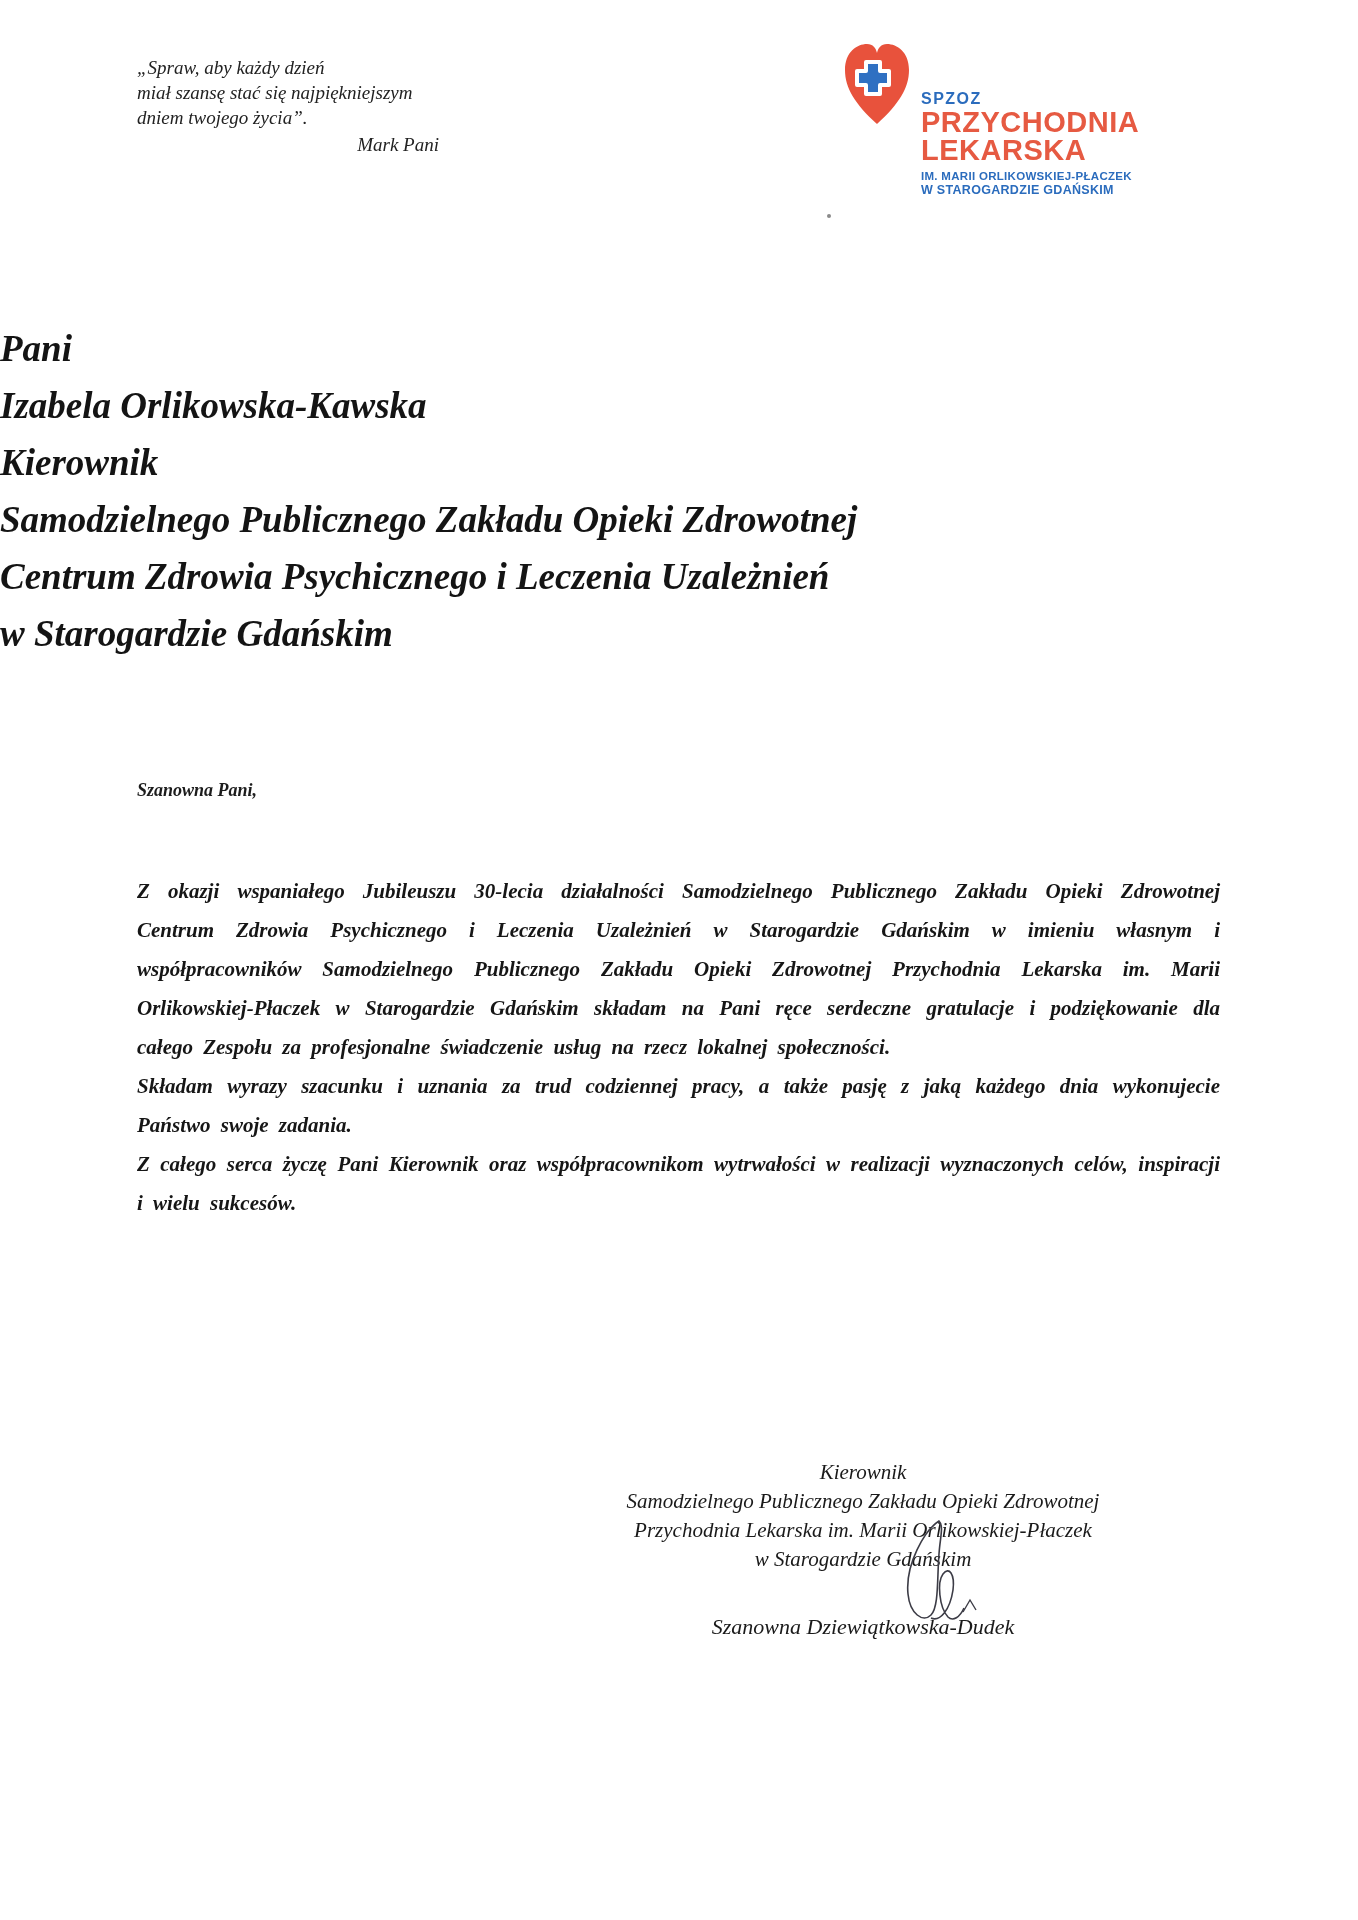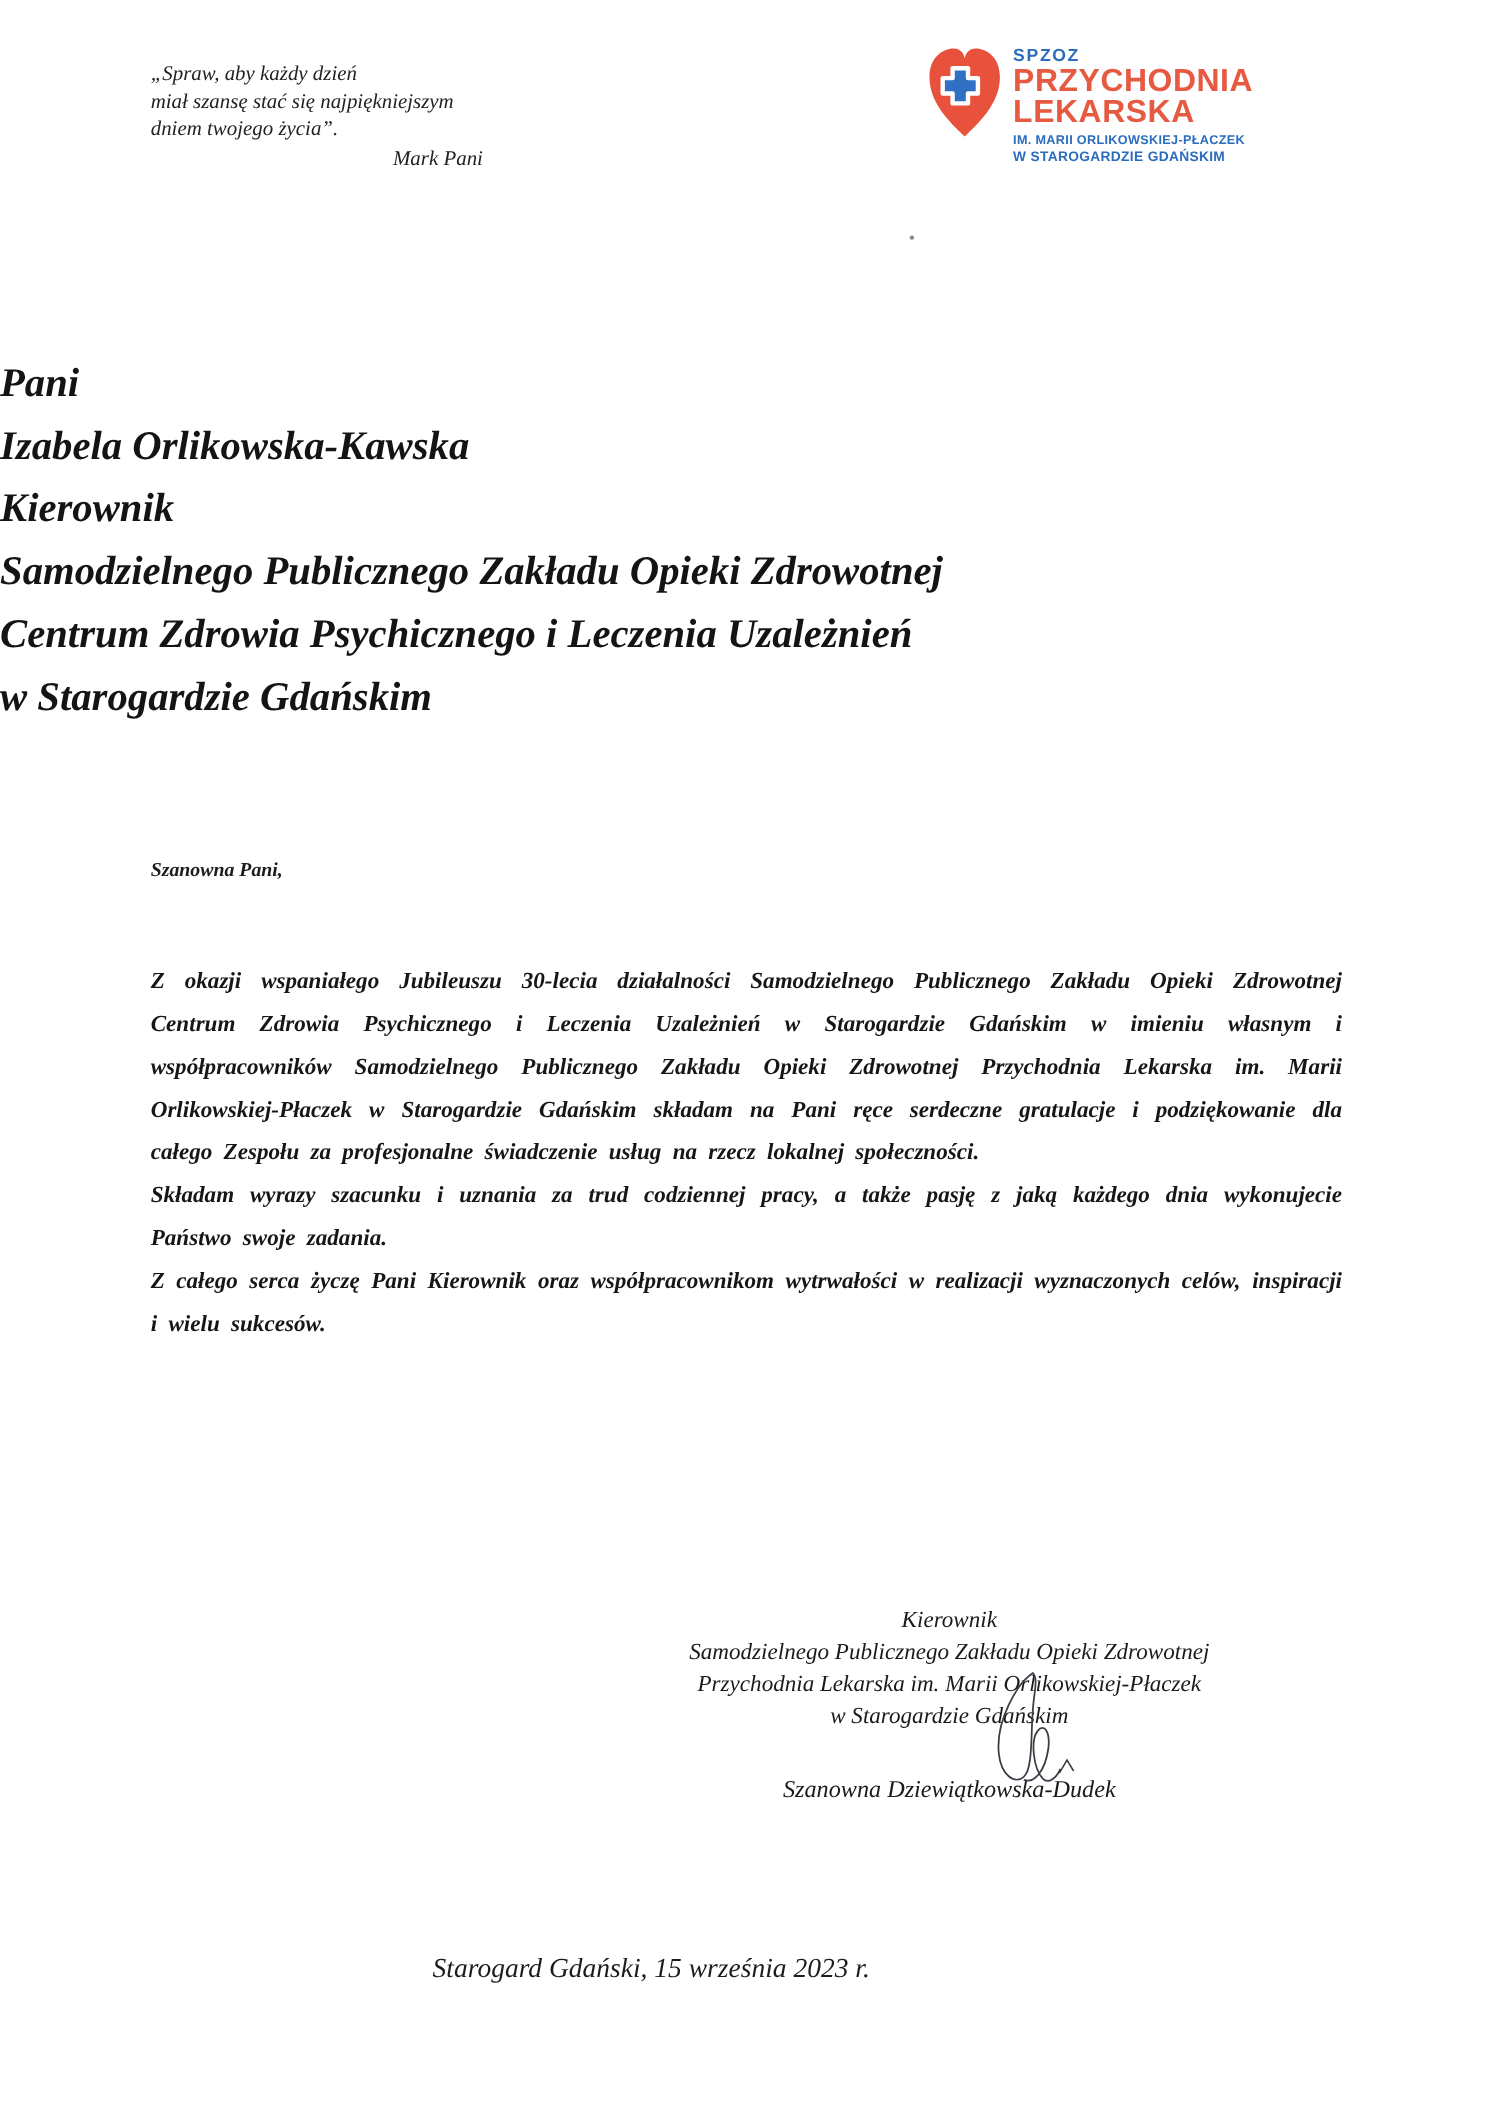--- a/index.html
+++ b/index.html
@@ -34,21 +34,21 @@
   
   .logo {
     position: absolute;
     left: 843px;
     top: 40px;
     display: flex;
     gap: 10px;
     align-items: flex-start;
     font-family: "Liberation Sans", sans-serif;
   }
-  .logo-text { display: flex; flex-direction: column; padding-top: 2px; }
+  .logo-text { display: flex; flex-direction: column; padding-top: 2px; margin-top: 48px; }
   .logo-spzoz {
     color: #2b6cbd; font-weight: bold; font-size: 16px;
     letter-spacing: 1.5px; line-height: 18px;
   }
   .logo-big {
     color: #e65a42; font-weight: bold; font-size: 29px;
     line-height: 28px; letter-spacing: 0.5px;
   }
   .logo-small {
     color: #2b6cbd; font-weight: bold; font-size: 11.5px;
@@ -180,15 +180,14 @@
   </div>
 
   <div class="sig-scribble">
     <svg width="110" height="115" viewBox="0 0 110 115" aria-hidden="true">
       <path d="M46 3 C 32 12, 12 46, 15 76 C 17 96, 30 105, 38 97 C 46 89, 44 60, 46 36 C 47 20, 51 8, 46 3 Z" fill="none" stroke="#3c3c46" stroke-width="1.6"></path>
       <path d="M38 100 C 47 104, 57 92, 60 72 C 62 56, 56 48, 50 56 C 44 64, 46 89, 55 99 C 60 104, 67 99, 71 90" fill="none" stroke="#3c3c46" stroke-width="1.6"></path>
       <path d="M70 94 L 77 82 L 83 92" fill="none" stroke="#3c3c46" stroke-width="1.4"></path>
     </svg>
   </div>
 
-  <div class="date-line">Starogard Gdański, 15 września 2023 r.</div>
 
 </div>
 
 </body></html>

